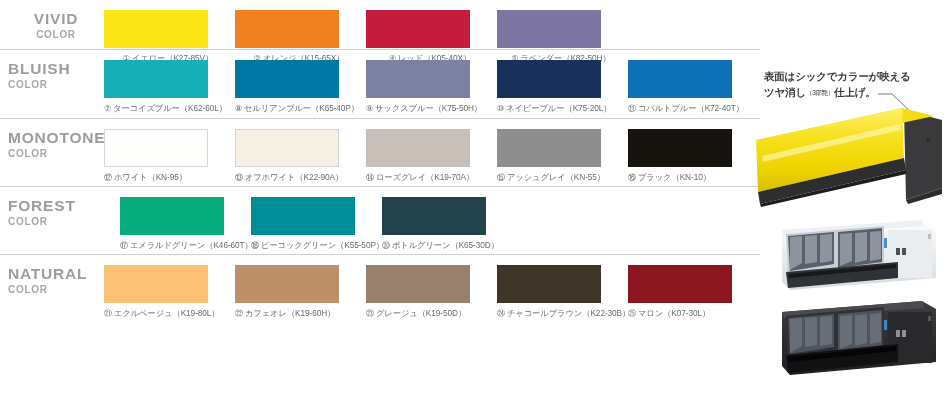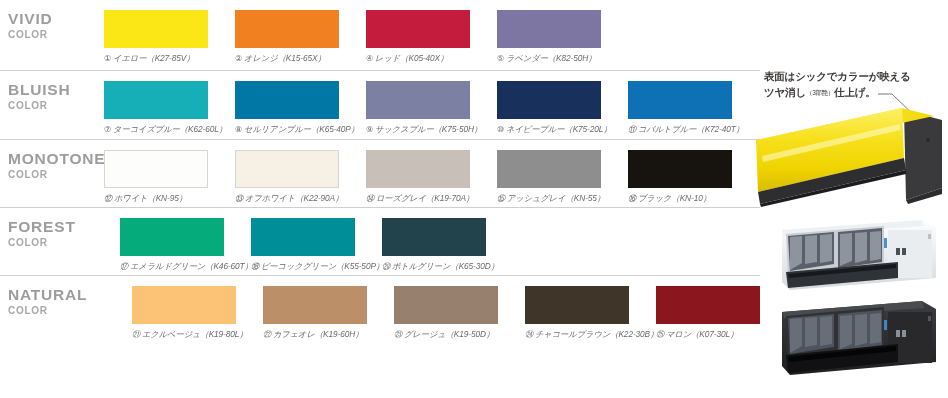--- a/index.html
+++ b/index.html
@@ -56,21 +56,20 @@
     letter-spacing: 0.7px;
     color: #a8a8a9;
     font-weight: bold;
     line-height: 1.5;
   }
 
   .swatch-track {
     flex: 1 1 auto;
     display: flex;
     padding-top: 10px;
-    font-style: italic;
   }
 
   .swatch-cell {
     width: 128px;
     flex: 0 0 128px;
     margin-right: 3px;
   }
   .swatch-cell.empty .chip,
   .swatch-cell.empty .chip-label { visibility: hidden; }
 
@@ -149,21 +148,21 @@
   #photo-white  { left: 14px; top: 216px; width: 170px; height: 86px; }
   #photo-black  { left: 14px; top: 296px; width: 170px; height: 90px; }
 
   .photo svg { display: block; width: 100%; height: 100%; }
 </style>
 </head>
 <body>
 
 <div id="chart-area">
 
-  <div class="color-row" style="height:71px;">
+  <div class="color-row" style="height:50px;text-align:center;">
     <div class="row-title">
       <span class="cat-name">VIVID</span>
       <span class="cat-sub">COLOR</span>
     </div>
     <div class="swatch-track">
       <div class="swatch-cell">
         <span class="chip" style="background:#fbe716;"></span>
         <span class="chip-label"><span class="num">①</span><span>イエロー</span><span>（K27-85V）</span></span>
       </div>
       <div class="swatch-cell">
@@ -257,21 +256,21 @@
         <span class="chip" style="background:#22434c;"></span>
         <span class="chip-label"><span class="num">⑳</span><span>ボトルグリーン</span><span>（K65-30D）</span></span>
       </div>
       <div class="swatch-cell empty">
         <span class="chip"></span>
         <span class="chip-label"></span>
       </div>
     </div>
   </div>
 
-  <div class="color-row" style="height:68px; border-bottom:none;gap:28px;">
+  <div class="color-row" style="height:68px; border-bottom:none;">
     <div class="row-title">
       <span class="cat-name">NATURAL</span>
       <span class="cat-sub">COLOR</span>
     </div>
     <div class="swatch-track">
       <div class="swatch-cell">
         <span class="chip" style="background:#fcc377;"></span>
         <span class="chip-label"><span class="num">㉑</span><span>エクルベージュ</span><span>（K19-80L）</span></span>
       </div>
       <div class="swatch-cell">

